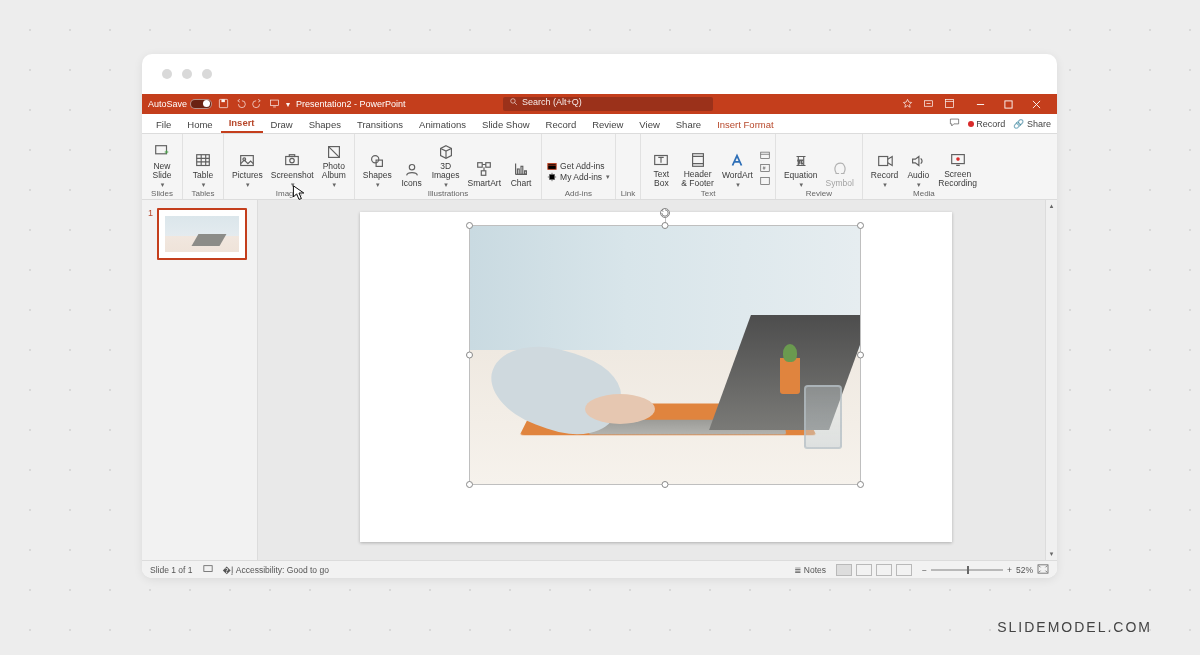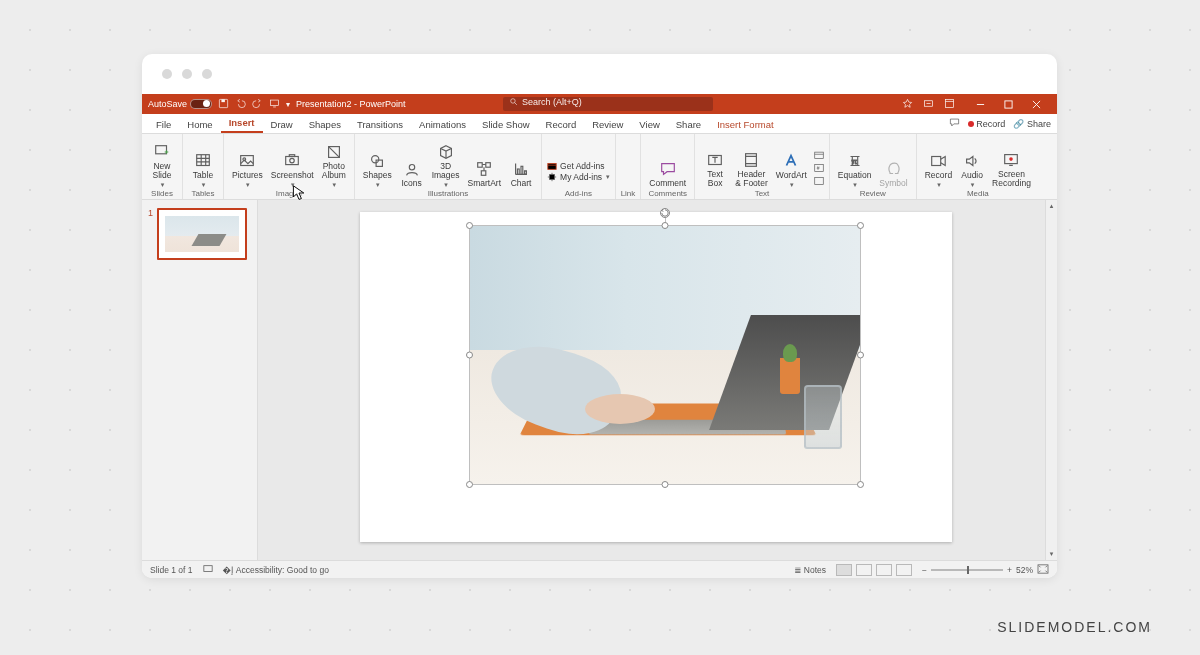--- a/index.html
+++ b/index.html
@@ -336,33 +336,20 @@
               <span>My Add-ins</span>
             </div>
         </div>
         <div class="glabel">Add-ins</div>
       </div>
 
       <div class="rgroup">
         <div class="glabel">Link</div>
       </div>
 
-      <div class="rgroup">
-        <div class="item-row">
-            <div class="rbtn">
-              <span class="ic">
-                <svg viewBox="0 0 20 20">
-                  <path d="M3 4h14v9H9l-4 3v-3H3z" stroke="#9b4ba0"></path>
-                </svg>
-              </span>
-              <span>Comment</span>
-            </div>
-          </div>
-        <div class="glabel">Comments</div>
-      </div>
 
       <div class="rgroup">
         <div class="item-row">
           <div class="rbtn">
               <span class="ic">
                 <svg viewBox="0 0 20 20">
                   <rect x="3" y="5" width="14" height="10"></rect>
                   <path d="M7 7h6M10 7v6"></path>
                 </svg>
               </span>

